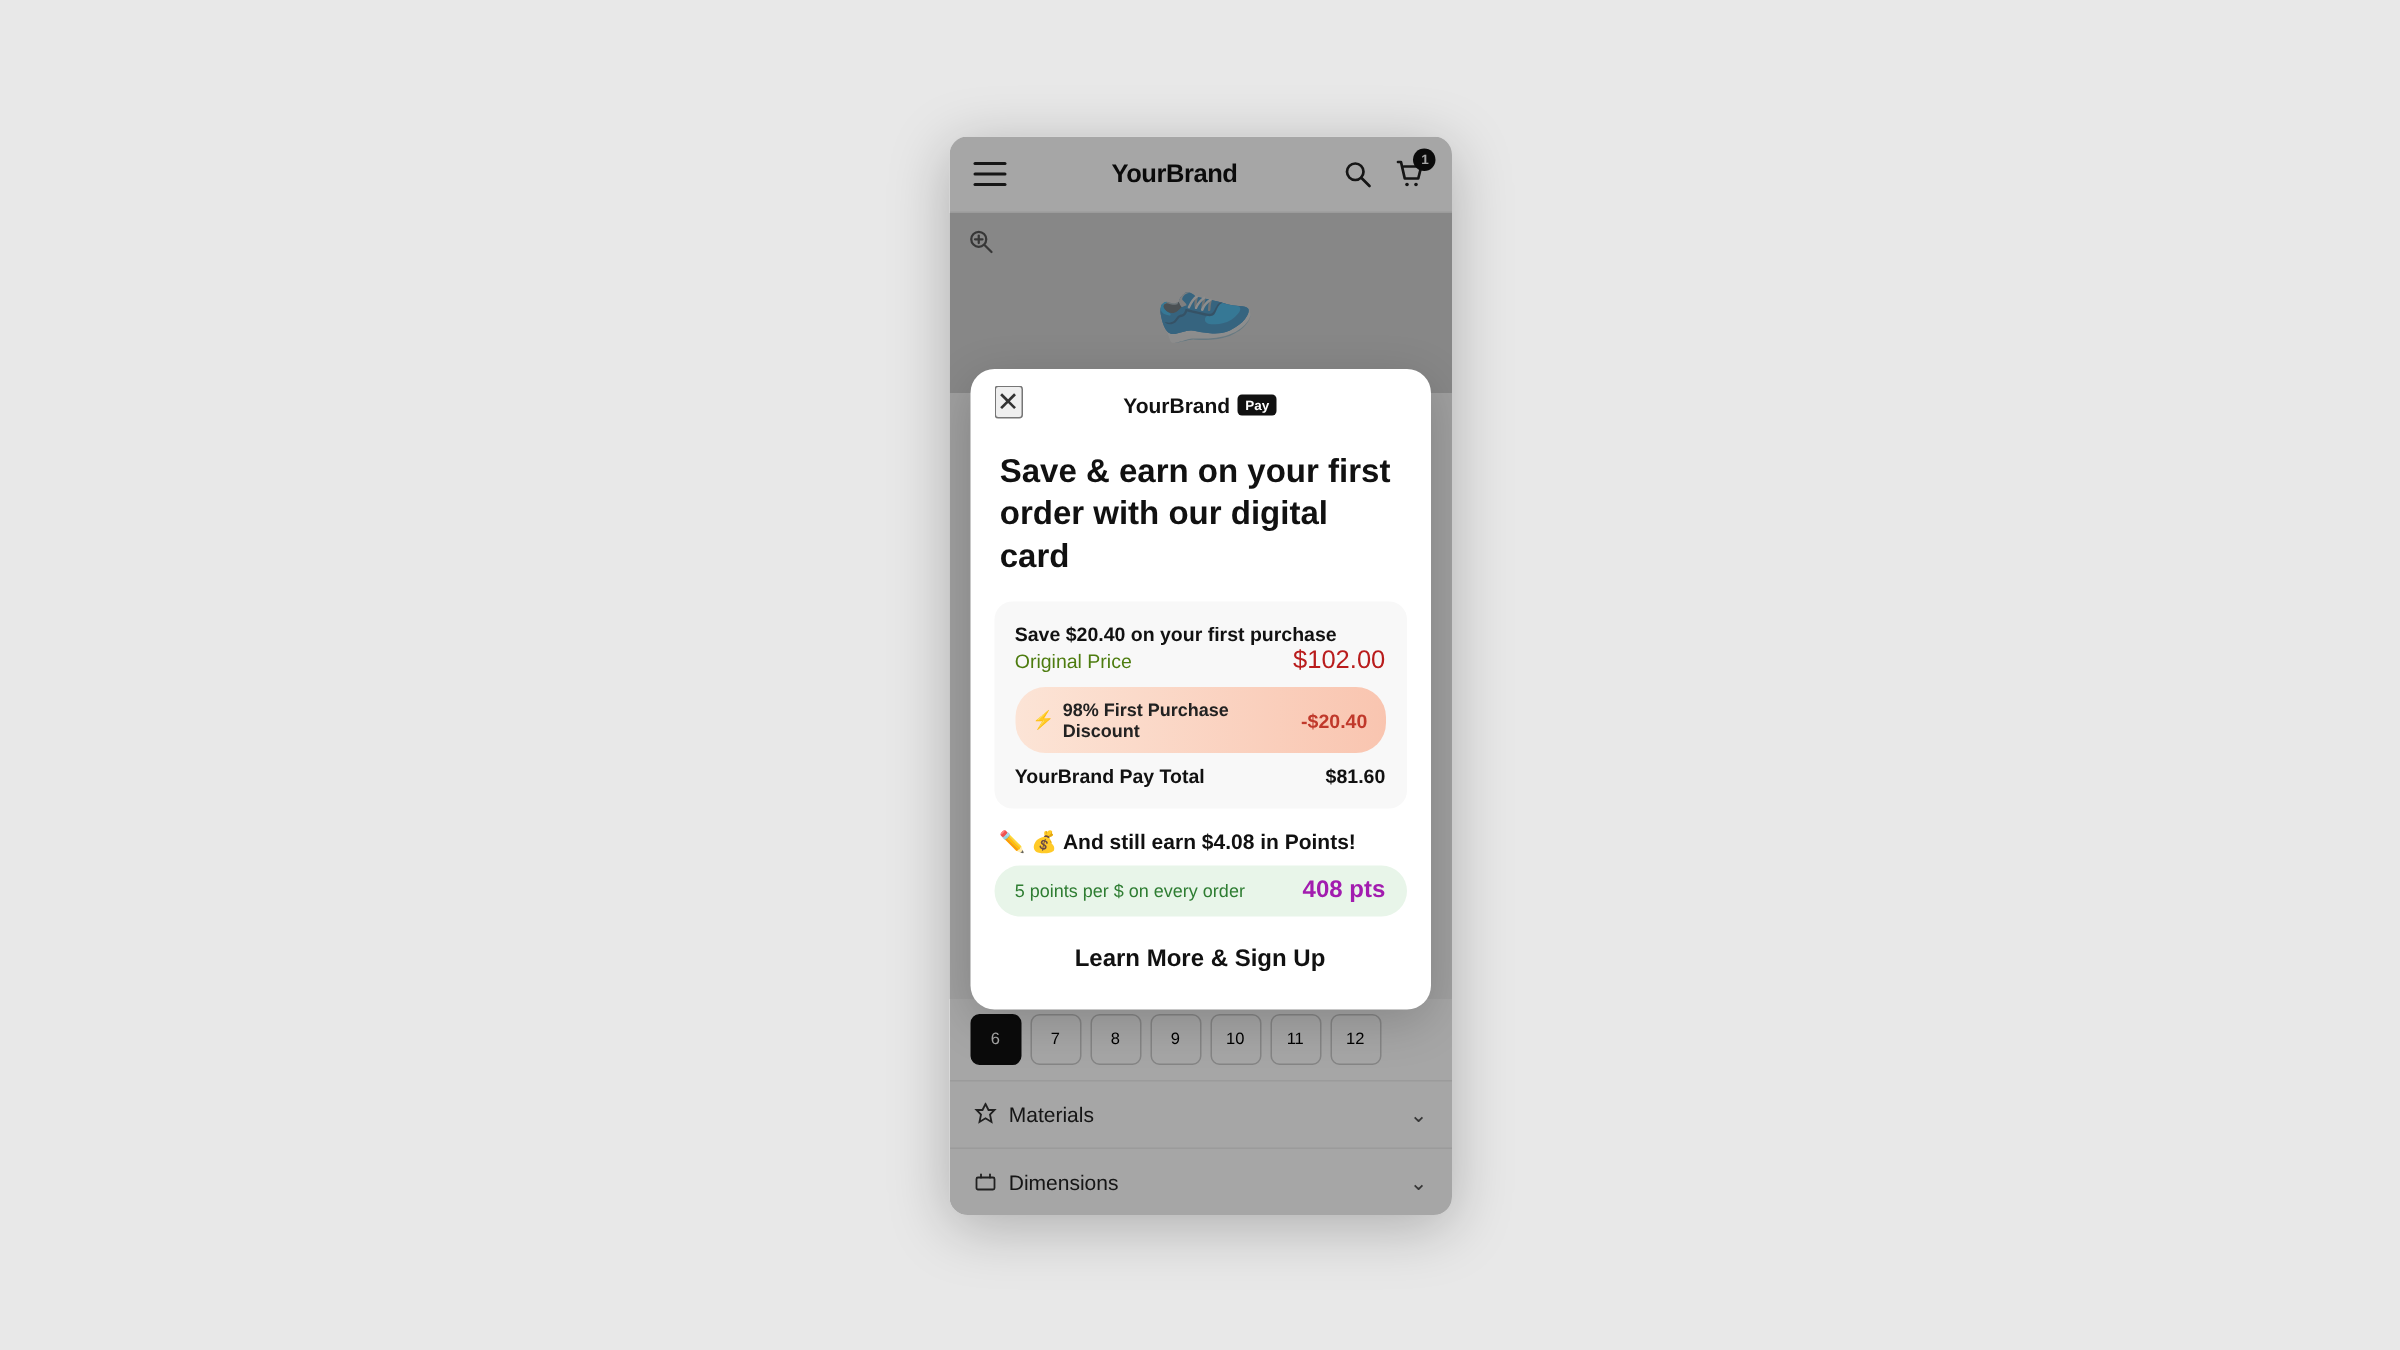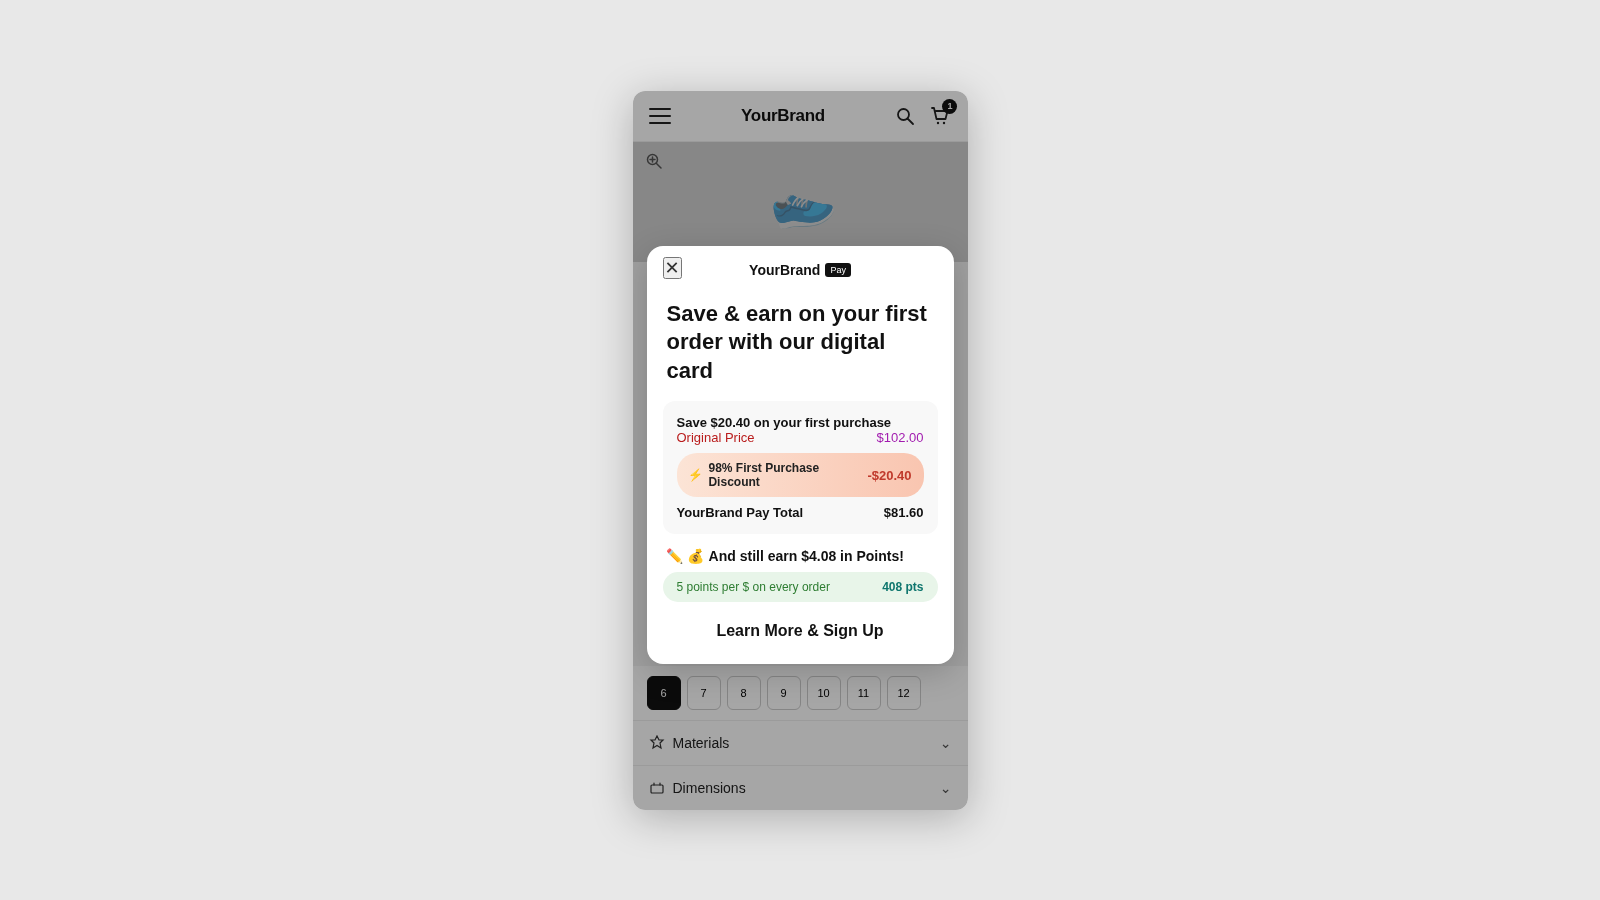--- a/index.html
+++ b/index.html
@@ -228,21 +228,21 @@
       color: #111;
       display: flex;
       align-items: center;
       gap: 5px;
     }
 
     .pay-badge {
       background: #111;
       color: #fff;
       font-size: 9px;
-      font-weight: 400;
+      font-weight: 700;
       padding: 2px 5px;
       border-radius: 3px;
     }
 
     .modal-title {
       font-size: 22px;
       font-weight: 800;
       color: #111;
       line-height: 1.3;
       padding: 10px 20px 16px;
@@ -265,26 +265,26 @@
 
     .price-row {
       display: flex;
       justify-content: space-between;
       align-items: center;
       margin-bottom: 8px;
     }
 
     .price-label {
       font-size: 13px;
+      color: #4d7c0f;
+    }
+
+    .price-value {
+      font-size: 17px;
       color: #b91c1c;
-    }
-
-    .price-value {
-      font-size: 13px;
-      color: #a21caf;
       margin-left: 34px;
     }
 
     .discount-row {
       display: flex;
       justify-content: space-between;
       align-items: center;
       background: linear-gradient(90deg, #fce4d6, #f9c5b0);
       border-radius: 20px;
       padding: 8px 12px;
@@ -341,23 +341,23 @@
       padding: 8px 14px;
       margin: 0 16px;
     }
 
     .points-label {
       font-size: 12px;
       color: #2e7d32;
     }
 
     .points-value {
-      font-size: 12px;
-      font-weight: 700;
-      color: #0f766e;
+      font-size: 16px;
+      font-weight: 700;
+      color: #a21caf;
     }
 
     .modal-cta {
       display: block;
       width: calc(100% - 32px);
       margin: 20px 16px 0;
       background: #fff;
       border: none;
       font-size: 16px;
       font-weight: 700;

